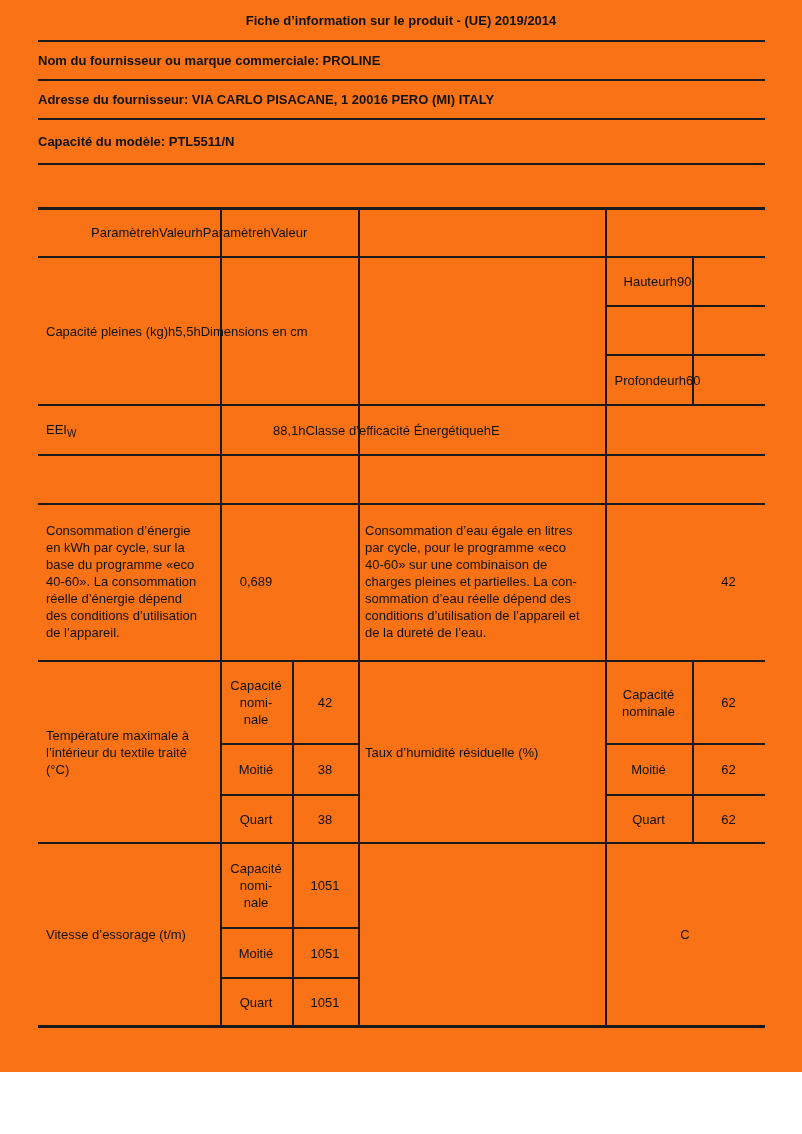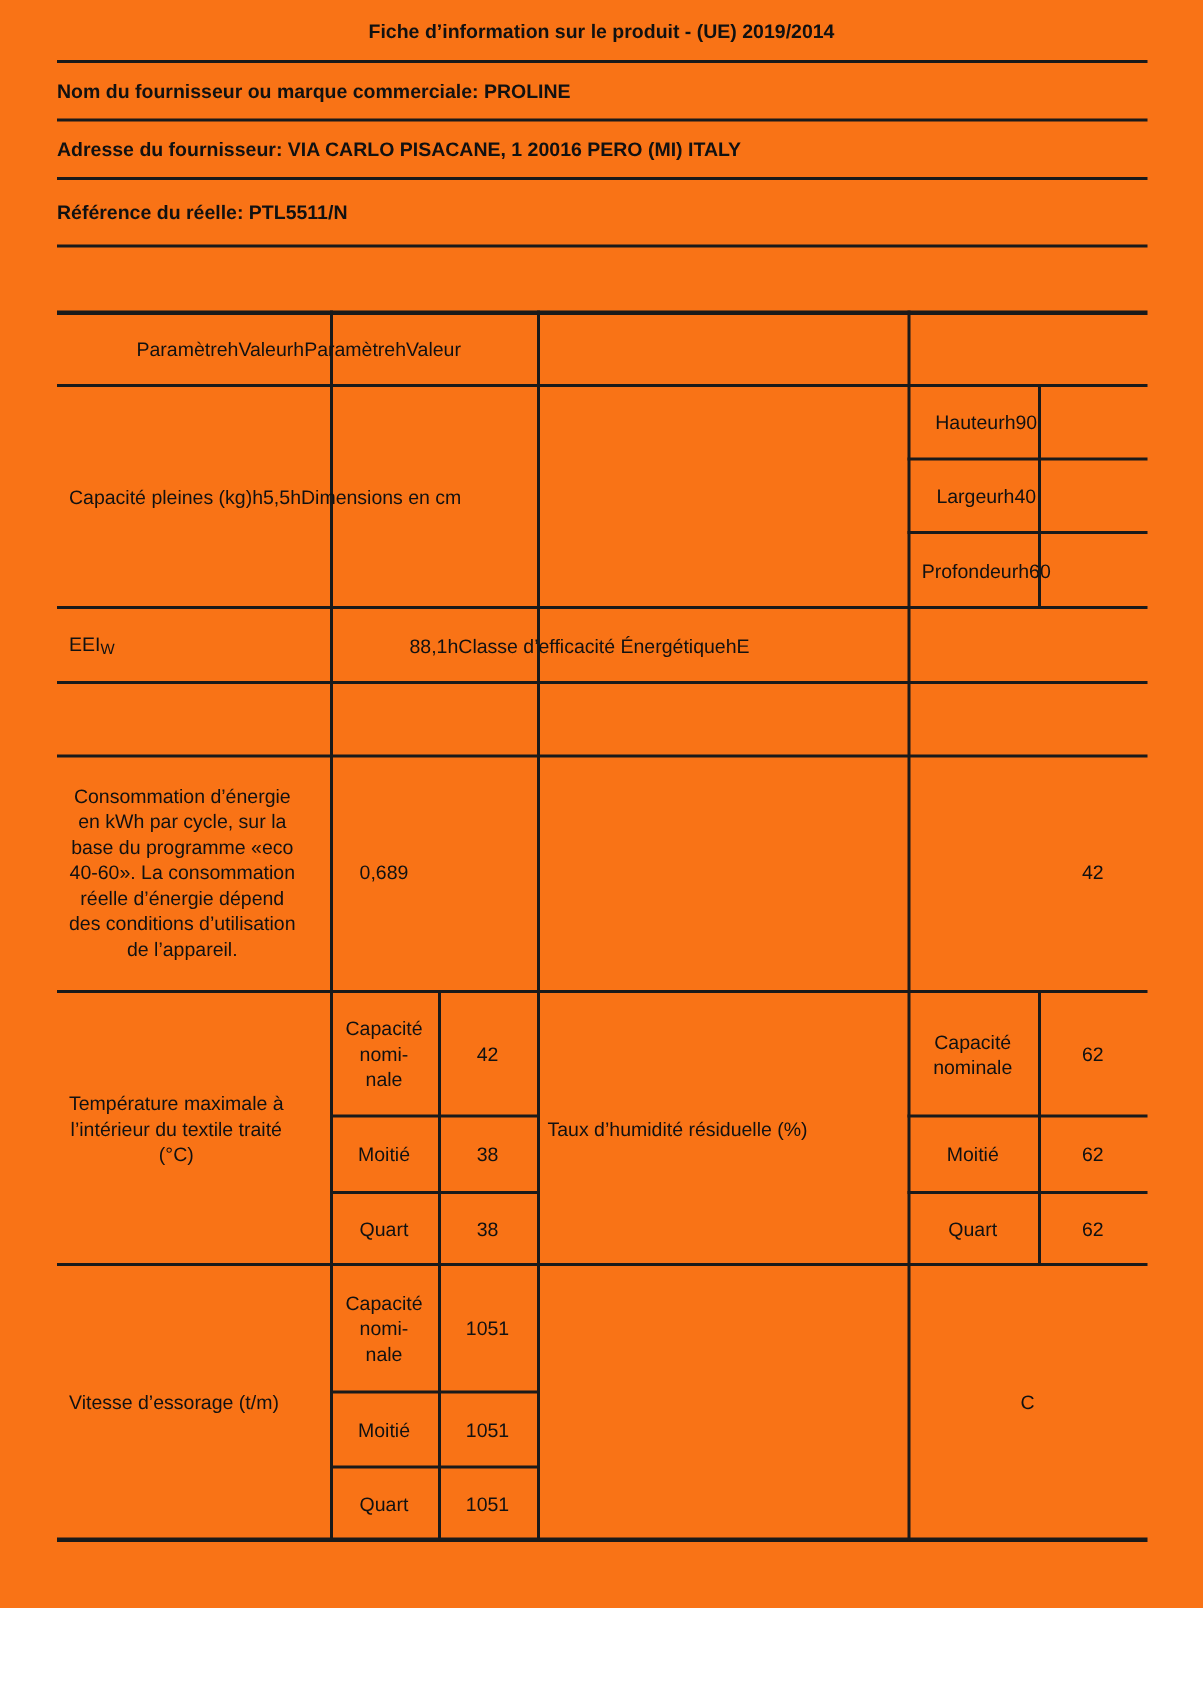--- a/index.html
+++ b/index.html
@@ -3,35 +3,35 @@
 <meta charset="utf-8">
 <style>
   html,body { margin:0; padding:0; background:#ffffff; }
   .page {
     position:relative; width:802px; height:1072px; background:#f97316;
     font-family:"Liberation Sans","DejaVu Sans",sans-serif;
     font-size:13px; line-height:17px; color:#111;
     overflow:hidden;
   }
   .ln  { position:absolute; background:#1a1a1a; }
-  .txt { position:absolute; display:flex; align-items:center; white-space:nowrap;text-align:center; }
+  .txt { position:absolute; display:flex; align-items:center; white-space:nowrap; }
   .wrap{ white-space:pre-line; }
   .ctr { justify-content:center; text-align:center; }
   .b   { font-weight:bold; }
   .sub { font-size:10px; position:relative; top:2.5px; }
 </style>
 </head>
 <body>
 
 <div class="page">
 
   <div class="txt ctr b" style="left:0;top:2px;width:802px;height:36px">Fiche d’information sur le produit - (UE) 2019/2014</div>
   <div class="txt b" style="left:38px;top:41px;height:38px">Nom du fournisseur ou marque commerciale: PROLINE</div>
   <div class="txt b" style="left:38px;top:80px;height:38px">Adresse du fournisseur: VIA CARLO PISACANE, 1 20016 PERO (MI) ITALY</div>
-  <div class="txt b" style="left:38px;top:119px;height:44px">Référence du réelle: PTL5511/N</div>
+  <div class="txt b" style="left:38px;top:119px;height:44px">Capacité du modèle: PTL5511/N</div>
 
   <div class="ln" style="left:38px;top:40px;width:727px;height:2px"></div>
   <div class="ln" style="left:38px;top:79px;width:727px;height:2px"></div>
   <div class="ln" style="left:38px;top:118px;width:727px;height:2px"></div>
   <div class="ln" style="left:38px;top:163px;width:727px;height:2px"></div>
 
   <div class="ln" style="left:38px;top:207px;width:727px;height:3px"></div>
   <div class="ln" style="left:38px;top:256px;width:727px;height:2px"></div>
   <div class="ln" style="left:605px;top:305px;width:160px;height:2px"></div>
   <div class="ln" style="left:605px;top:354px;width:160px;height:2px"></div>
@@ -52,37 +52,43 @@
   <div class="ln" style="left:358px;top:207px;width:2px;height:820px"></div>
   <div class="ln" style="left:605px;top:207px;width:2px;height:820px"></div>
   <div class="ln" style="left:292px;top:660px;width:2px;height:367px"></div>
   <div class="ln" style="left:692px;top:256px;width:2px;height:150px"></div>
   <div class="ln" style="left:692px;top:660px;width:2px;height:184px"></div>
 
   <div class="txt" style="left:91px;top:209px;height:47px">ParamètrehValeurhParamètrehValeur</div>
 
   <div class="txt" style="left:46px;top:258px;height:146px">Capacité pleines (kg)h5,5hDimensions en cm</div>
   <div class="txt ctr" style="left:605px;top:258px;width:105px;height:47px">Hauteurh90</div>
-  <div class="txt ctr" style="left:605px;top:307px;width:105px;height:47px">Largeurh40</div>
   <div class="txt ctr" style="left:605px;top:356px;width:105px;height:48px">Profondeurh60</div>
 
   <div class="txt" style="left:46px;top:406px;height:48px">
     <span><span>EEI</span><span class="sub">W</span></span>
   </div>
   <div class="txt" style="left:273px;top:406px;height:48px">88,1hClasse d’efficacité ÉnergétiquehE</div>
 
 
   <div class="txt wrap" style="left:46px;top:505px;height:153px">Consommation d’énergie
 en kWh par cycle, sur la
 base du programme «eco
 40-60». La consommation
 réelle d’énergie dépend
 des conditions d’utilisation
 de l’appareil.</div>
   <div class="txt ctr" style="left:220px;top:505px;width:72px;height:153px">0,689</div>
+  <div class="txt wrap" style="left:365px;top:505px;height:153px">Consommation d’eau égale en litres
+par cycle, pour le programme «eco
+40-60» sur une combinaison de
+charges pleines et partielles. La con-
+sommation d’eau réelle dépend des
+conditions d’utilisation de l’appareil et
+de la dureté de l’eau.</div>
   <div class="txt ctr" style="left:692px;top:505px;width:73px;height:153px">42</div>
 
   <div class="txt wrap" style="left:46px;top:662px;height:180px">Température maximale à
 l’intérieur du textile traité
 (°C)</div>
 
   <div class="txt ctr wrap" style="left:220px;top:662px;width:72px;height:81px">Capacité
 nomi-
 nale</div>
   <div class="txt ctr" style="left:292px;top:662px;width:66px;height:81px">42</div>

